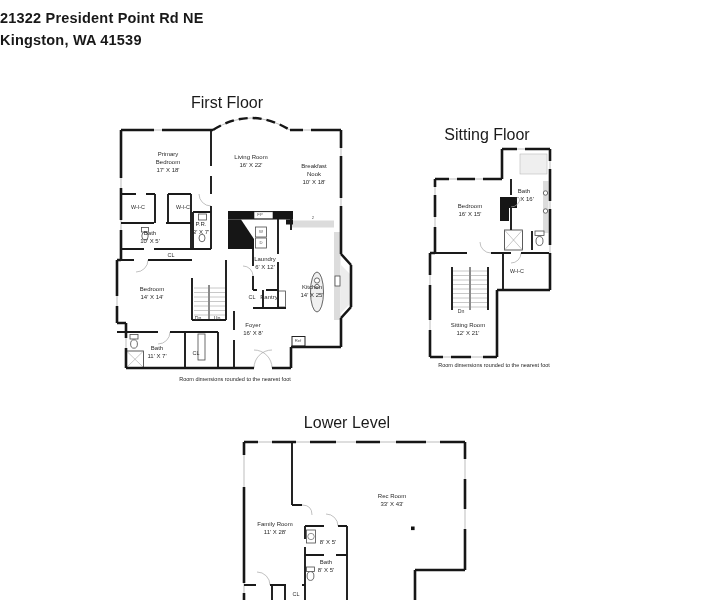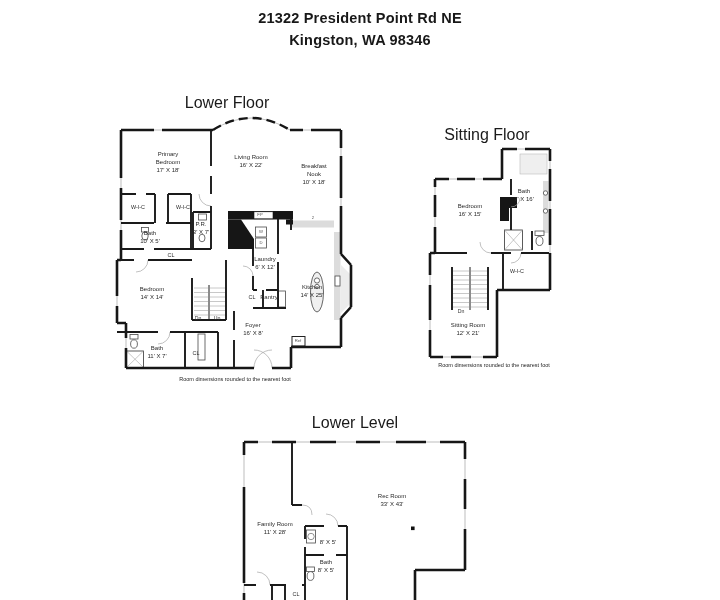--- a/index.html
+++ b/index.html
@@ -1,18 +1,18 @@
 <!DOCTYPE html>
 <html><head>
 <meta charset="utf-8">
 <style>
   html,body{margin:0;padding:0;background:#fff;}
   #canvas{position:relative;width:720px;height:600px;background:#ffffff;overflow:hidden;
           font-family:"Liberation Sans",sans-serif;}
-  .addr{position:absolute;left:0;right:0;top:7px;text-align:center;font-weight:bold;
+  .addr{position:absolute;left:0;right:0;top:7px;font-weight:bold;
         font-size:14.5px;line-height:22px;color:#181818;letter-spacing:.2px;}
   .ftitle{position:absolute;transform:translateX(-50%);font-size:16px;color:#1a1a1a;white-space:nowrap;}
   .plan{position:absolute;}
   .rl{position:absolute;transform:translateX(-50%);text-align:center;color:#2a2a2a;
       font-size:6px;line-height:1.3;white-space:nowrap;}
   .rl.wrap{white-space:normal;}
   .rl .nm,.rl .dm{display:block;}
   .sm{font-size:5.4px;}
   .ann{position:absolute;transform:translateX(-50%);font-size:5.2px;color:#333;white-space:nowrap;}
   .ann2{position:absolute;transform:translateX(-50%);font-size:4.2px;color:#555;white-space:nowrap;}
@@ -25,26 +25,26 @@
   .fx{stroke:#4a4a4a;stroke-width:.8;fill:#fff;}
   .cnt{fill:#dcdcdc;}
 </style>
 </head>
 <body>
 
 <div id="canvas">
 
   <div class="addr">
     <div>21322 President Point Rd NE</div>
-    <div>Kingston, WA 98346</div>
-  </div>
-
-  <div class="ftitle" style="left:227px;top:94px;">Lower Floor</div>
+    <div>Kingston, WA 41539</div>
+  </div>
+
+  <div class="ftitle" style="left:227px;top:94px;">First Floor</div>
   <div class="ftitle" style="left:487px;top:126px;">Sitting Floor</div>
-  <div class="ftitle" style="left:347px;top:414px;margin-left:8px;">Lower Level</div>
+  <div class="ftitle" style="left:347px;top:414px;">Lower Level</div>
 
   <svg class="plan" style="left:108px;top:108px;" width="250" height="278" viewBox="0 0 250 278">
     <g>
       <rect class="cnt" x="184" y="112.5" width="42" height="7"></rect>
       <path class="cnt" d="M226,124 H232.5 V212 H226 Z"></path>
       <polygon class="cnt" points="233,157 242,166 242,196 233,205" opacity="0.55"></polygon>
       <rect class="fx" x="227" y="168" width="5" height="10"></rect>
       <rect class="fx" x="170.5" y="183" width="7" height="16"></rect>
     </g>
     <g>

